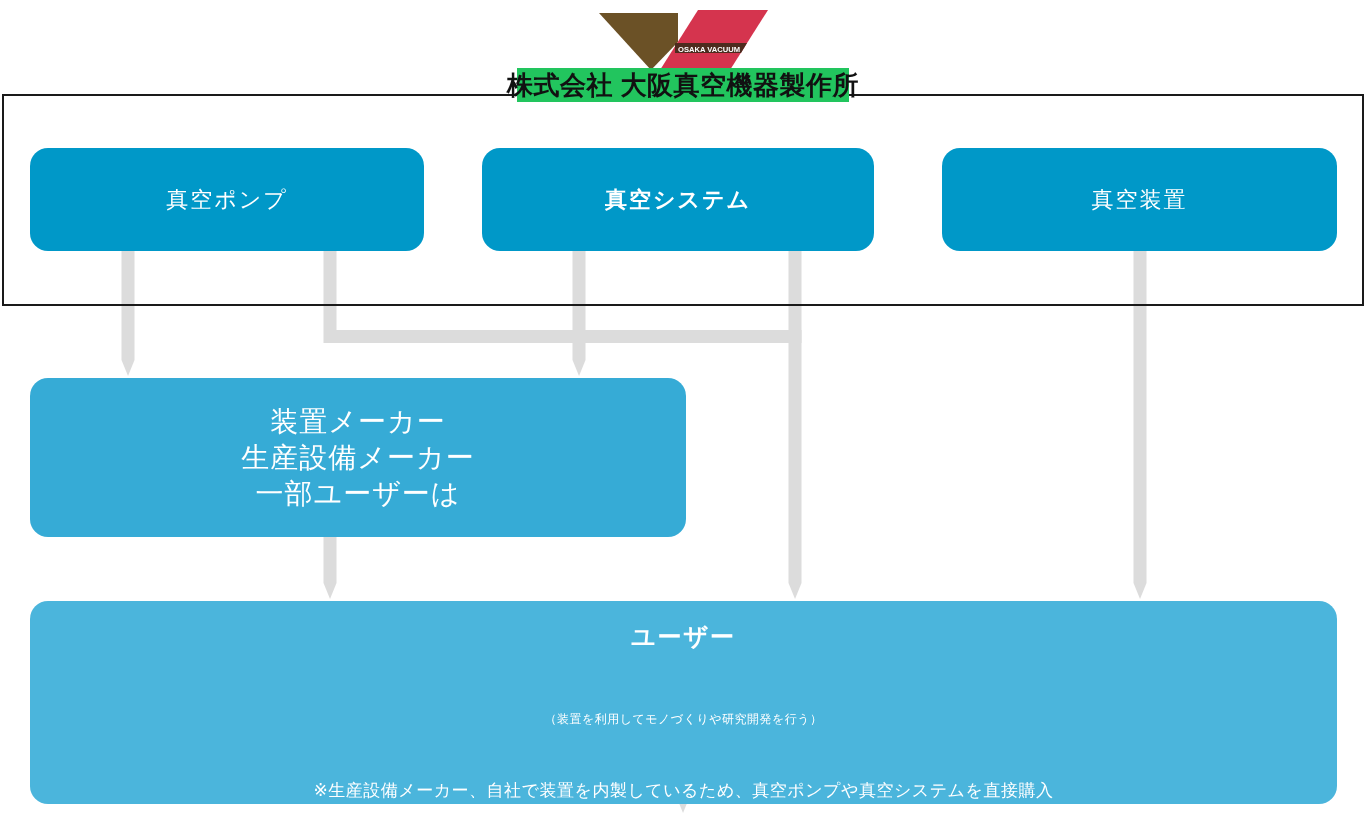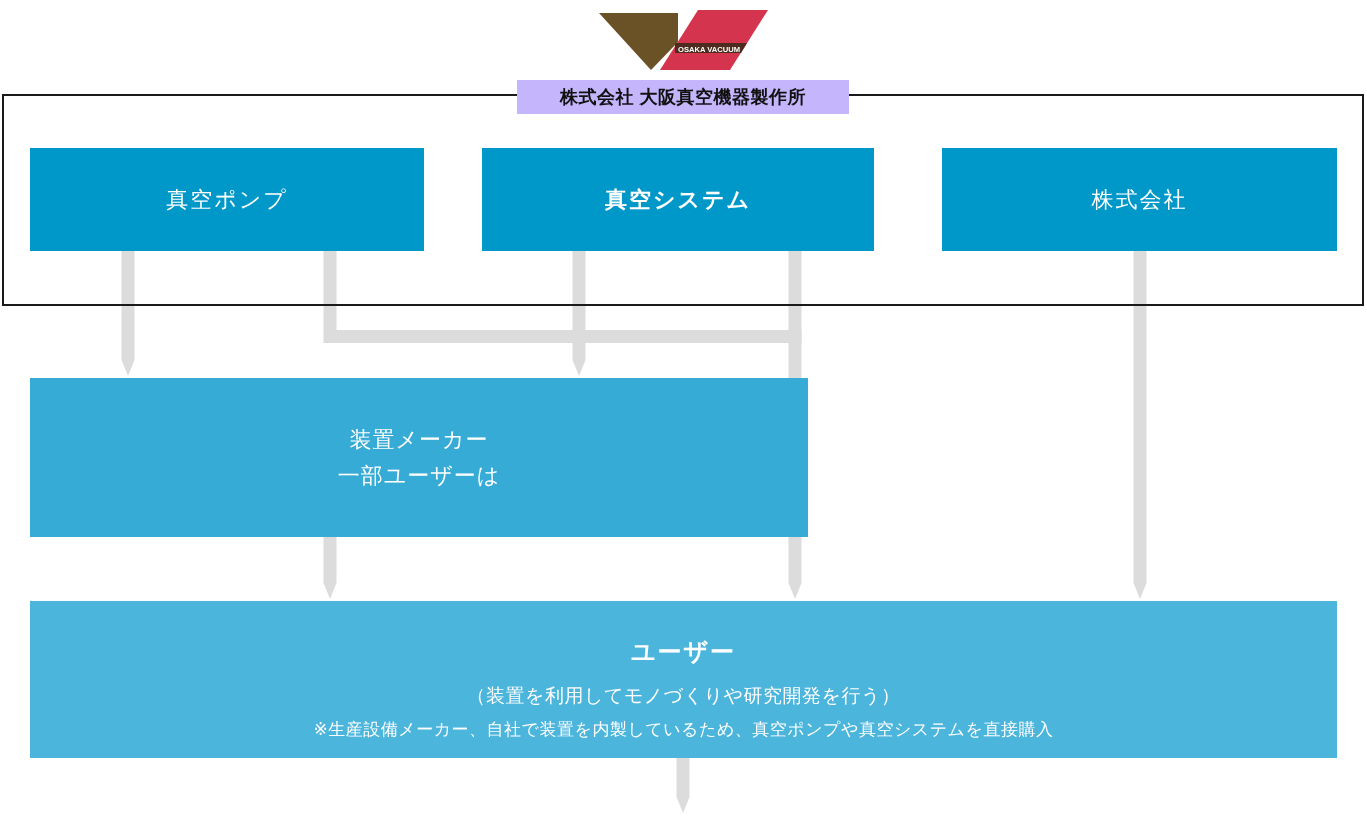--- a/index.html
+++ b/index.html
@@ -2,35 +2,35 @@
 <html><head>
 <meta charset="utf-8">
 <style>
   html,body{margin:0;padding:0;background:#fff;}
   .canvas{position:relative;width:1367px;height:822px;background:#fff;overflow:hidden;
           font-family:"Liberation Sans","DejaVu Sans",sans-serif;}
   .connectors{position:absolute;left:0;top:0;width:1367px;height:822px;z-index:1;}
   .frame{position:absolute;left:2px;top:94px;width:1362px;height:212px;
          border:2px solid #1a1a1a;box-sizing:border-box;z-index:2;background:transparent;}
   .logo{position:absolute;left:595px;top:5px;z-index:4;}
-  .company-name{position:absolute;left:517px;top:80px;width:332px;height:34px;background:#c4b5fd;
+  .company-name{position:absolute;left:517px;top:68px;width:332px;height:34px;background:#22c55e;
                 display:flex;align-items:center;justify-content:center;z-index:4;
-                font-size:18px;font-weight:700;color:#111;letter-spacing:.5px;white-space:nowrap;}
+                font-size:26px;font-weight:700;color:#111;letter-spacing:.5px;white-space:nowrap;}
   .box{position:absolute;display:flex;flex-direction:column;align-items:center;justify-content:center;
-       color:#fff;z-index:3;text-align:center;box-sizing:border-box;}
+       color:#fff;z-index:3;text-align:center;box-sizing:border-box;border-radius:18px;}
   .product{top:148px;height:103px;background:#0098C8;font-size:22px;font-weight:500;letter-spacing:2px;}
   .p1{left:30px;width:394px;}
   .p2{left:482px;width:392px;font-weight:bold;}
   .p3{left:942px;width:395px;}
-  .makers{left:30px;top:378px;width:778px;height:159px;background:#36ABD6;
-          font-size:22px;font-weight:500;line-height:36px;letter-spacing:1px;}
-  .users{left:30px;top:601px;width:1307px;height:157px;background:#4BB5DC;
-         justify-content:center;padding-top:21px;}
+  .makers{left:30px;top:378px;width:656px;height:159px;background:#36ABD6;
+          font-size:28px;font-weight:500;line-height:36px;letter-spacing:1px;}
+  .users{left:30px;top:601px;width:1307px;height:203px;background:#4BB5DC;
+         justify-content:space-between;padding-top:21px;}
   .users-title{font-size:24px;font-weight:700;line-height:30px;letter-spacing:2px;}
-  .users-subtitle{margin-top:16px;font-size:19px;font-weight:500;line-height:26px;letter-spacing:.5px;}
+  .users-subtitle{margin-top:16px;font-size:12px;font-weight:500;line-height:26px;letter-spacing:.5px;}
   .users-note{margin-top:8px;font-size:17px;font-weight:500;line-height:26px;letter-spacing:.5px;}
 </style>
 </head>
 <body>
 
 <div class="canvas">
 
   <svg class="connectors" viewBox="0 0 1367 822" width="1367" height="822">
     <polygon points="121.5,251 134.5,251 134.5,360 128,376 121.5,360" fill="#DCDCDC"></polygon>
     <polygon points="323.5,251 336.5,251 336.5,330 801.5,330 801.5,343 323.5,343" fill="#DCDCDC"></polygon>
@@ -52,25 +52,26 @@
 
   <div class="company-name">株式会社 大阪真空機器製作所</div>
 
   <div class="box product p1">
     <span>真空ポンプ</span>
   </div>
   <div class="box product p2">
     <span>真空システム</span>
   </div>
   <div class="box product p3">
-    <span>株式会社</span>
+    <span>真空装置</span>
   </div>
 
   <div class="box makers">
     <div>装置メーカー</div>
+    <div>生産設備メーカー</div>
     <div>一部ユーザーは</div>
   </div>
 
   <div class="box users">
     <div class="users-title">ユーザー</div>
     <div class="users-subtitle">（装置を利用してモノづくりや研究開発を行う）</div>
     <div class="users-note">※生産設備メーカー、自社で装置を内製しているため、真空ポンプや真空システムを直接購入</div>
   </div>
 
 </div>

